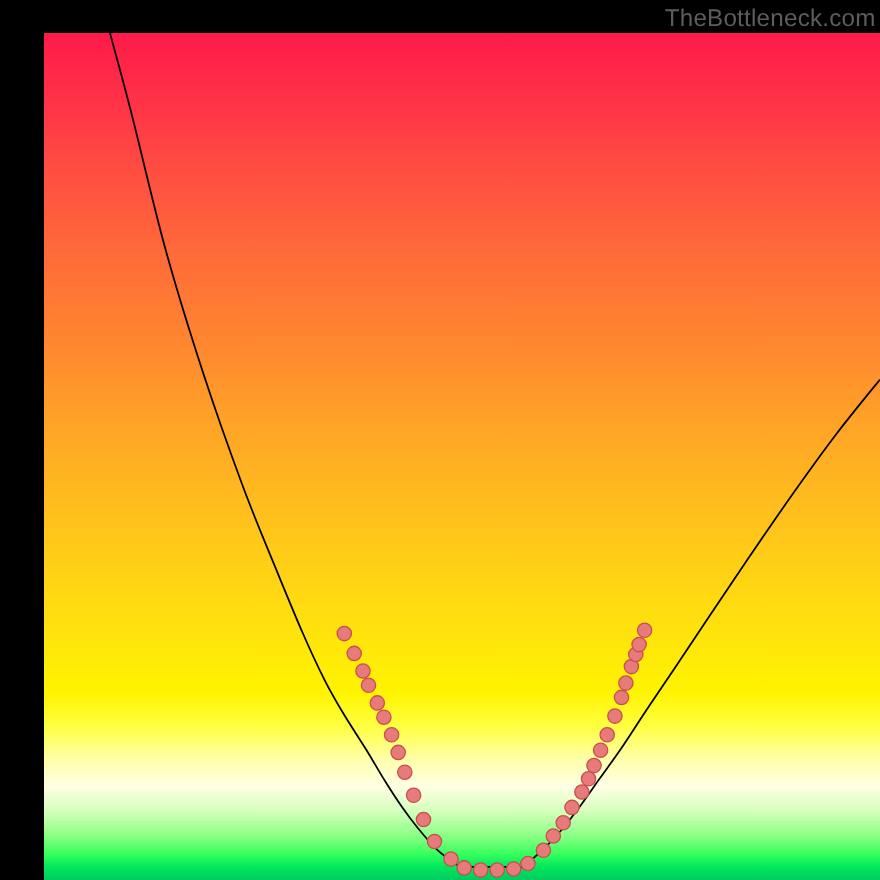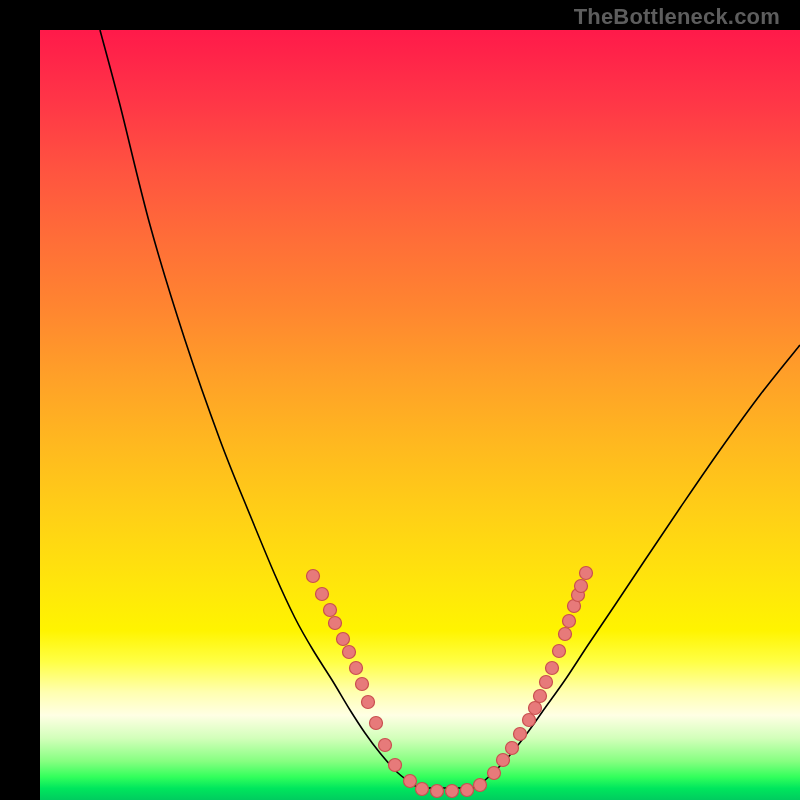--- a/index.html
+++ b/index.html
@@ -13,24 +13,24 @@
   }
   .frame {
     position: relative;
     width: 800px;
     height: 800px;
     background: #000;
   }
   .watermark {
     position: absolute;
     top: 4px;
-    right: 20px;
+    right: 4px;
     color: #5d5d5d;
     font-size: 22px;
-    font-weight: 700;
+    font-weight: 400;
     letter-spacing: 0.2px;
     z-index: 20;
   }
   .plot-area {
     position: absolute;
     left: 40px;
     top: 30px;
     width: 760px;
     height: 770px;
     background: linear-gradient(

